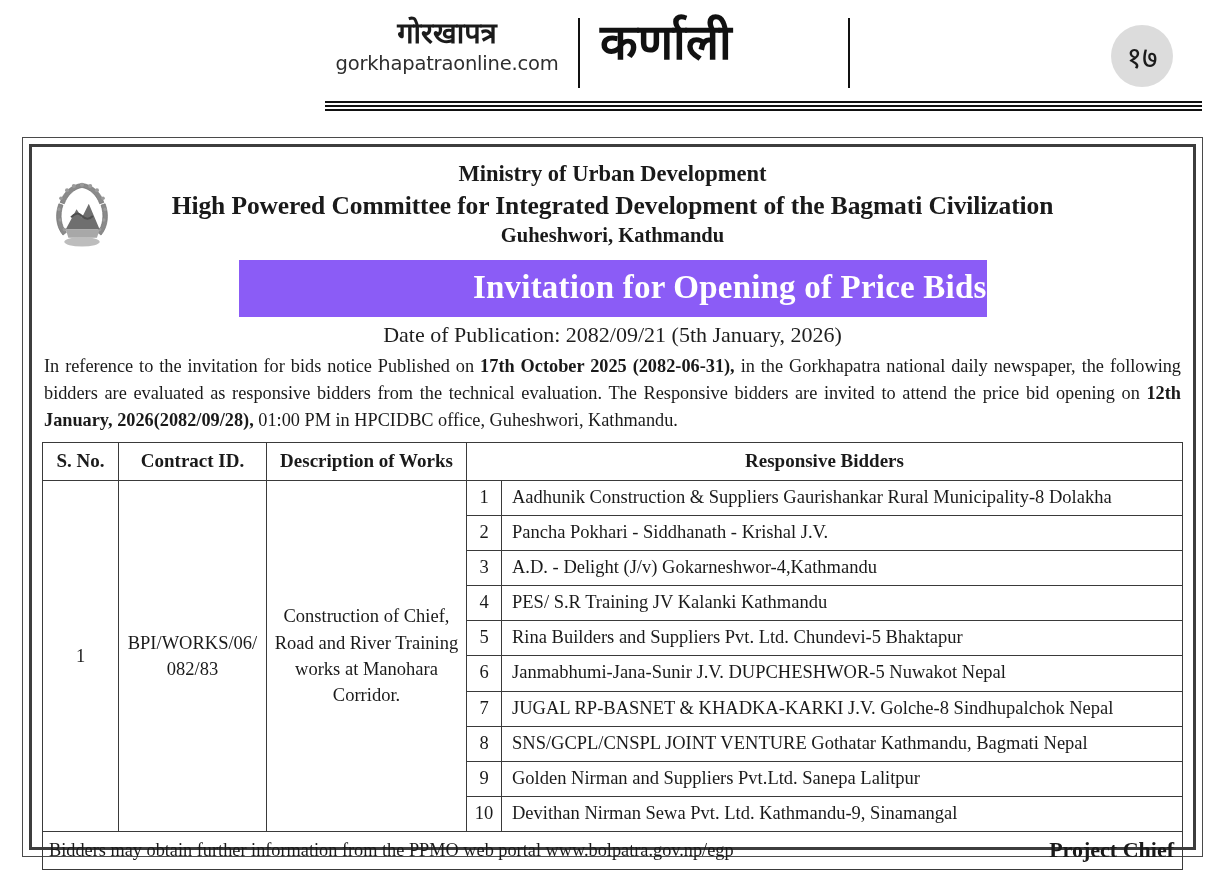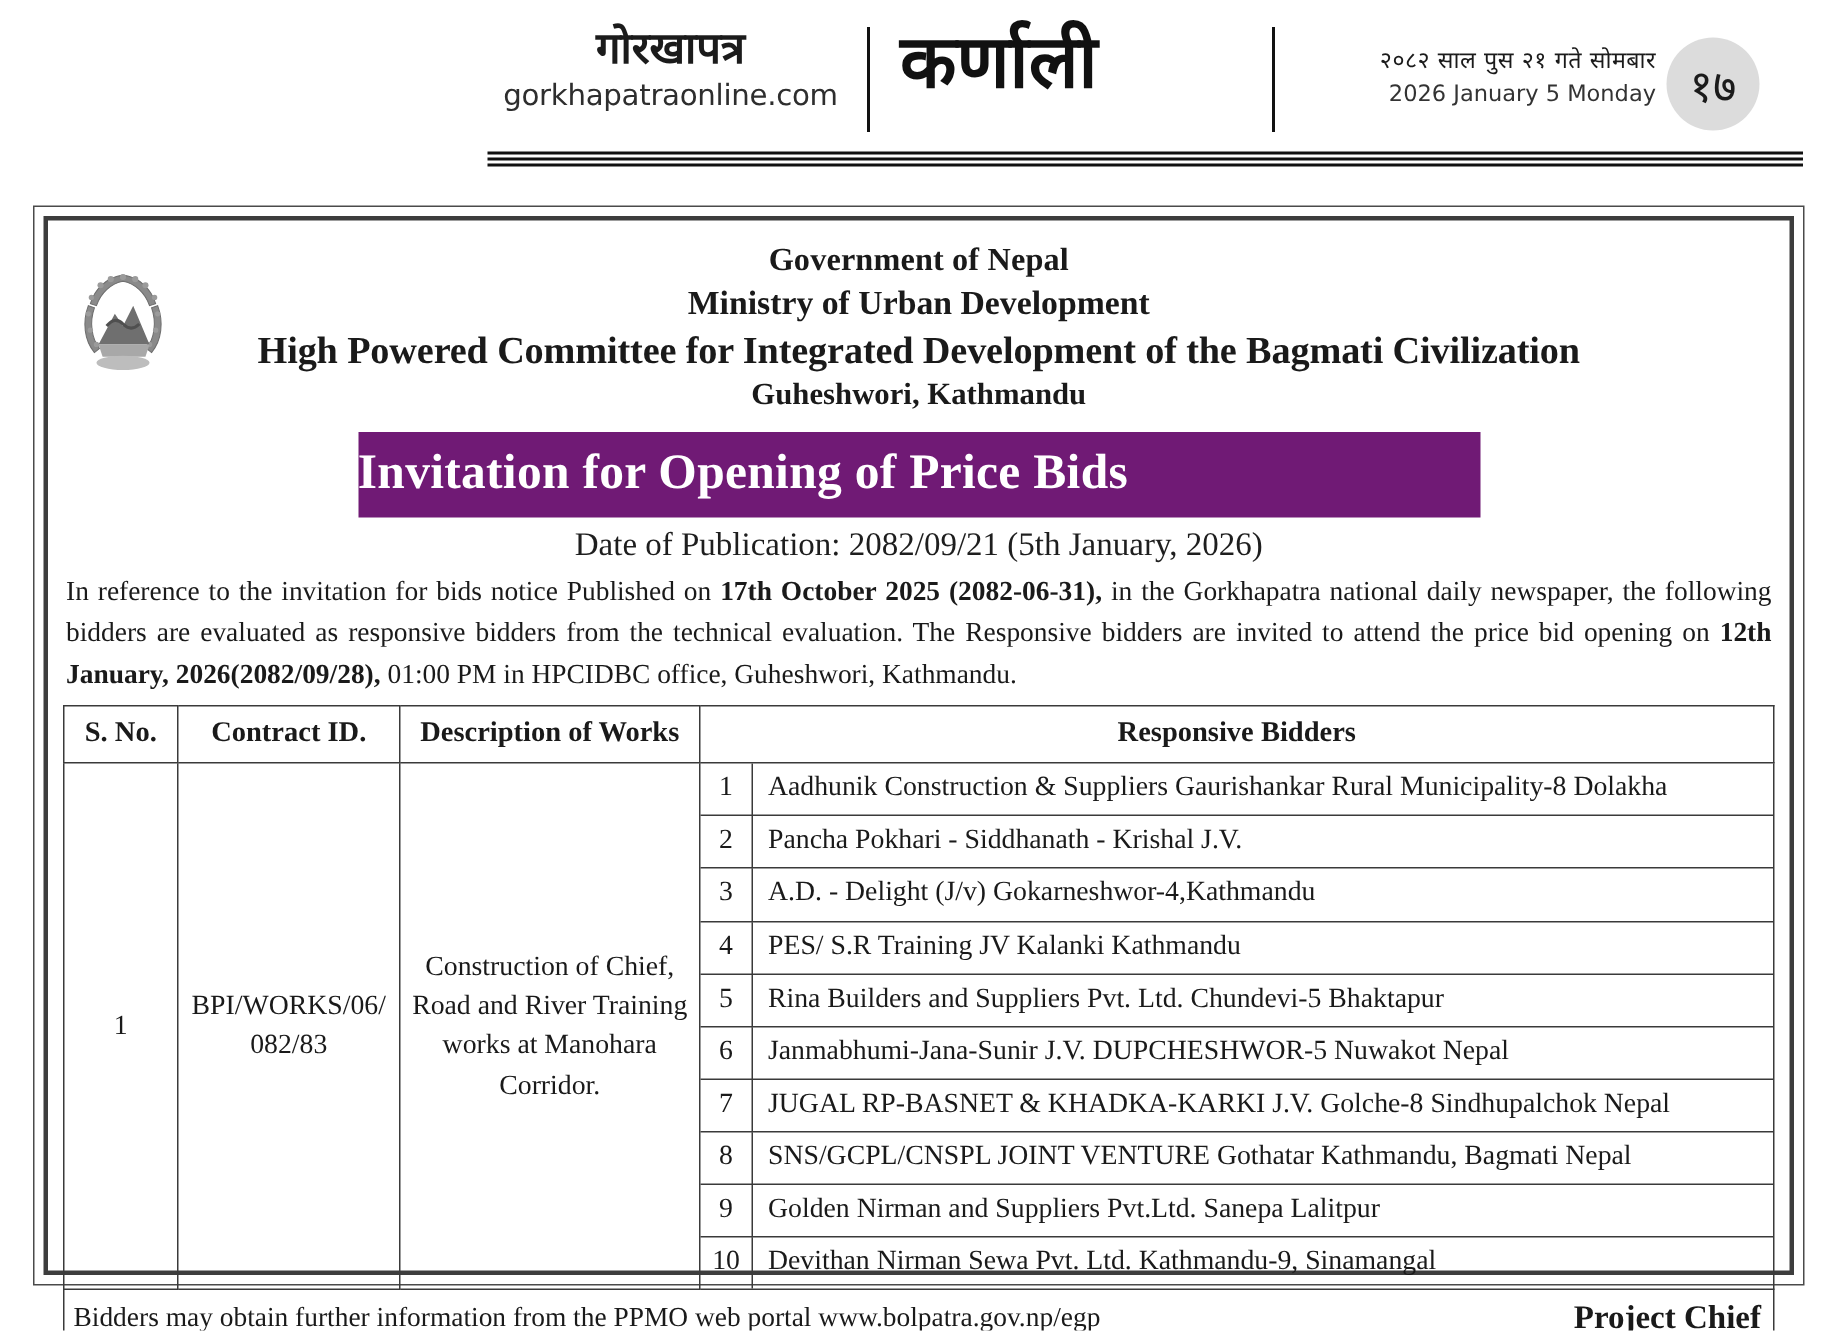--- a/index.html
+++ b/index.html
@@ -169,23 +169,23 @@
   .org-line4 {
     font-size: 20.5px;
     font-weight: bold;
     line-height: 1.35;
   }
 
   
   .title-banner {
     margin: 10px auto 0 auto;
     width: 748px;
-    background: #701a75;
+    background: #8b5cf6;
     color: #ffffff;
-    text-align: left;
+    text-align: right;
     font-size: 33px;
     font-weight: bold;
     letter-spacing: 0.2px;
     padding: 9px 0 11px 0;
   }
   .pub-date {
     text-align: center;
     font-size: 22px;
     padding: 5px 0 4px 0;
     color: #1e1e1e;
@@ -274,24 +274,20 @@
     <div class="mast-brand-np">गोरखापत्र</div>
     <div class="mast-brand-url">gorkhapatraonline.com</div>
   </div>
 
   <div class="mast-divider d1"></div>
 
   <div class="mast-center">कर्णाली</div>
 
   <div class="mast-divider d2"></div>
 
-  <div class="mast-date">
-    <div class="mast-date-np">२०८२ साल पुस २१ गते सोमबार</div>
-    <div class="mast-date-en">2026 January 5 Monday</div>
-  </div>
 
   <div class="page-badge">१७</div>
 
   <div class="mast-rule">
     <i></i>
       <i></i>
       <i></i>
   </div>
 </div>
 
@@ -320,21 +316,20 @@
             <circle cx="82" cy="60" r="2.6"></circle>
         <circle cx="24" cy="74" r="2.6"></circle>
             <circle cx="76" cy="74" r="2.6"></circle>
       </g>
       <path d="M26 74 L42 44 L50 56 L60 36 L76 74 Z" fill="#6f6f6f"></path>
       <path d="M26 74 L76 74 L72 86 L30 86 Z" fill="#a8a8a8"></path>
       <path d="M34 56 q8 -10 16 -2 q8 8 16 0" fill="none" stroke="#4f4f4f" stroke-width="3"></path>
       <ellipse cx="50" cy="92" rx="26" ry="7" fill="#bdbdbd"></ellipse>
     </svg>
 
-    <div class="org-line1">Government of Nepal</div>
     <div class="org-line2">Ministry of Urban Development</div>
     <div class="org-line3">High Powered Committee for Integrated Development of the Bagmati Civilization</div>
     <div class="org-line4">Guheshwori, Kathmandu</div>
   </div>
 
   <div class="title-banner">Invitation for Opening of Price Bids</div>
 
   <div class="pub-date">Date of Publication: 2082/09/21 (5th January, 2026)</div>
 
   <div class="body-para"><span>In reference to the invitation for bids notice Published on </span><b>17th October 2025 (2082-06-31),</b><span> in the Gorkhapatra national daily newspaper, the following  bidders are evaluated as responsive bidders from the technical evaluation. The Responsive bidders are invited to attend the price bid opening on </span><b>12th January, 2026(2082/09/28),</b><span> 01:00 PM in HPCIDBC office, Guheshwori, Kathmandu.</span></div>

